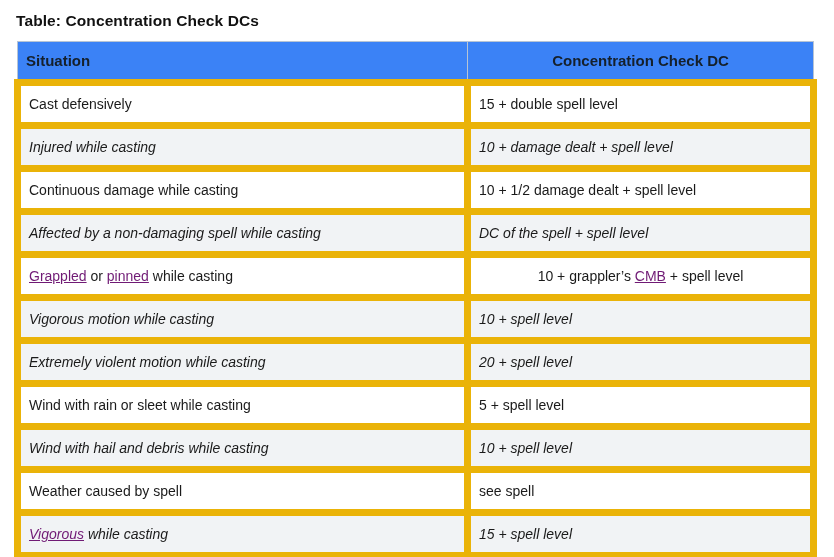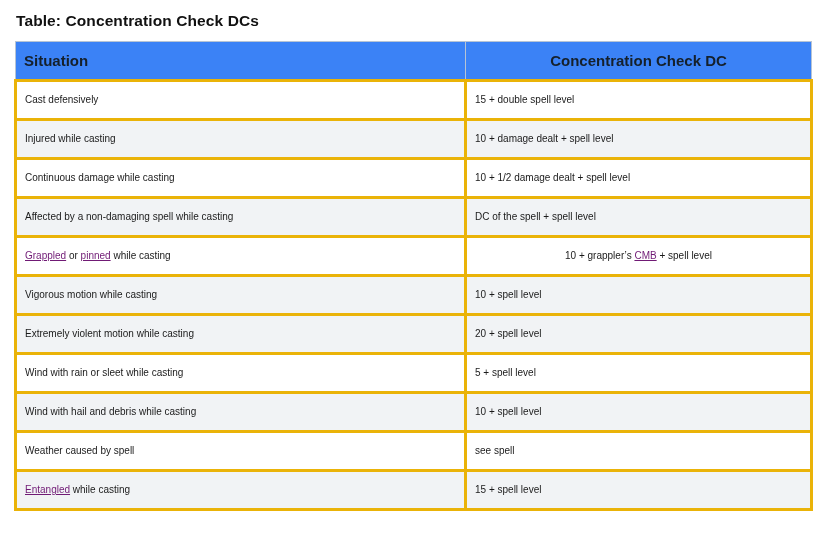--- a/index.html
+++ b/index.html
@@ -40,30 +40,30 @@
     color: #15202b;
     font-size: 15px;
     font-weight: bold;
     border: 1px solid #b7c4d4;
     padding: 6px 8px 7px 8px;
     height: 24px;
   }
   th.h-situation { text-align: left; }
   th.h-dc { text-align: center; }
   table.dc-table td {
-    border: 3px solid #eab308;
-    font-size: 10px;
+    border: 7px solid #eab308;
+    font-size: 14px;
     padding: 6px 8px 7px 8px;
     height: 23px;
     vertical-align: middle;
     white-space: nowrap;
     overflow: hidden;
   }
   tr.odd td { background: #ffffff; }
-  tr.even td { background: #f1f3f5; }
+  tr.even td { background: #f1f3f5; font-style: italic; }
   td.dc-cell { color: #1a1a1a; }
   td.dc-cell.centered { text-align: center; }
   a.doc-link {
     color: #701a75;
     text-decoration: underline;
     cursor: pointer;
   }
 </style>
 </head>
 <body>
@@ -118,19 +118,19 @@
         </tr>
         <tr class="even">
           <td class="situation-cell"><span>Wind with hail and debris while casting</span></td>
           <td class="dc-cell"><span>10 + spell level</span></td>
         </tr>
         <tr class="odd">
           <td class="situation-cell"><span>Weather caused by spell</span></td>
           <td class="dc-cell"><span>see spell</span></td>
         </tr>
         <tr class="even">
-          <td class="situation-cell"><a class="doc-link">Entangled</a><span> while casting</span></td>
+          <td class="situation-cell"><a class="doc-link">Vigorous</a><span> while casting</span></td>
           <td class="dc-cell"><span>15 + spell level</span></td>
         </tr>
       </tbody>
   </table>
 
 </div>
 
 </body></html>

